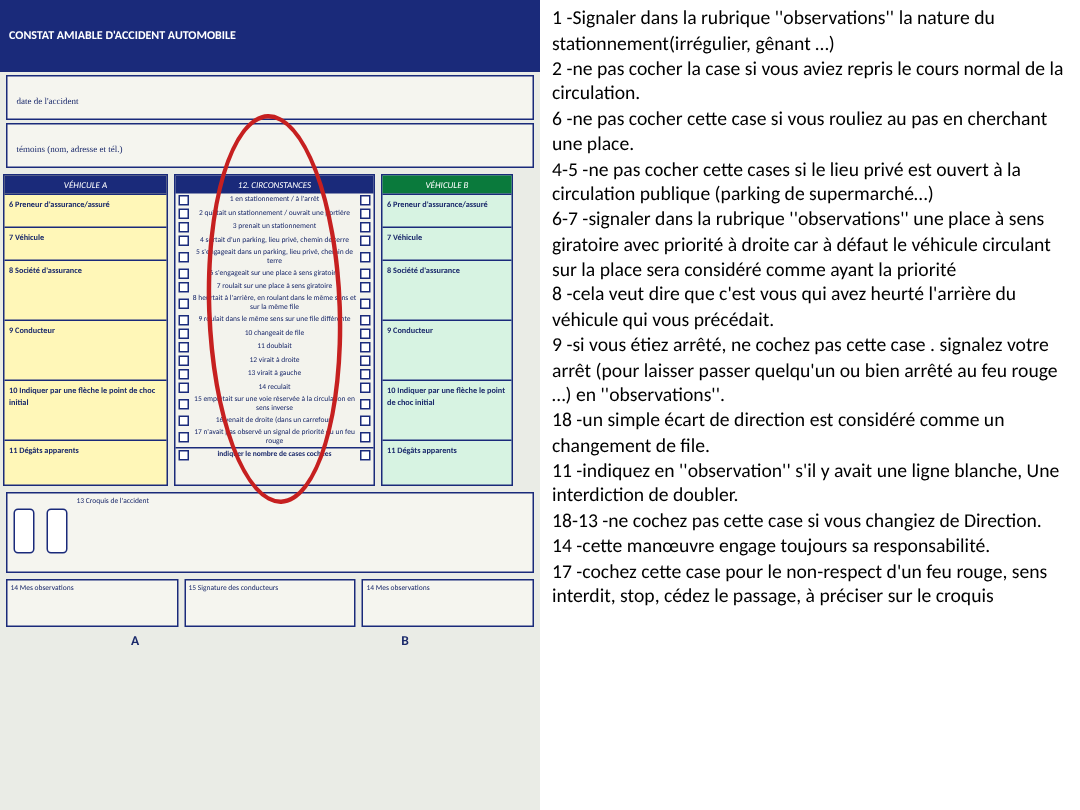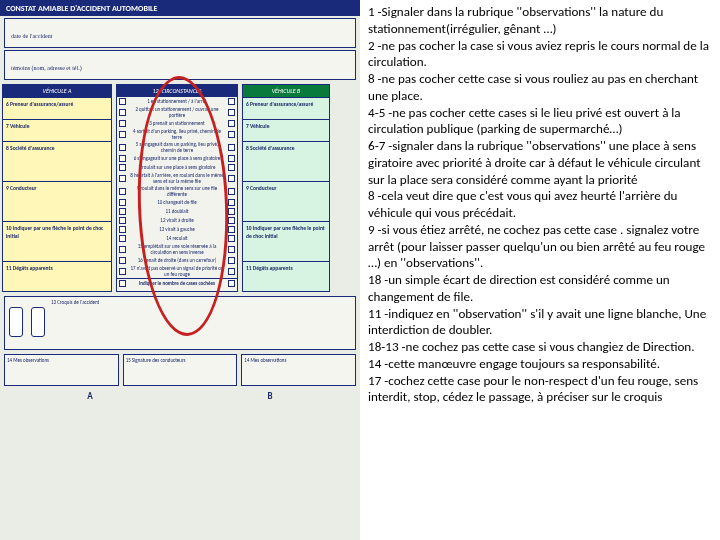--- a/index.html
+++ b/index.html
@@ -16,21 +16,21 @@
     width: 360px;
     height: 540px;
     position: relative;
     background: #eaece6;
     font-size: 6px;
     color: #1b2a6b;
   }
   .form-header {
     background: #1a2a7a;
     color: #fff;
-    padding: 3px 6px;
+    padding: 19px 6px;
     font-size: 8px;
     font-weight: bold;
   }
   .subhead {
     padding: 14px 6px;
     font-size: 6px;
     border: 1px solid #1a2a7a;
     margin: 2px 4px 0 4px;
     background: #f5f5ef;
     height: 14px;
@@ -39,21 +39,21 @@
   .split {
     display: flex;
     gap: 0;
     margin-top: 4px;
   }
   .vehA, .circ, .vehB {
     border: 1px solid #1a2a7a;
     margin: 0 2px;
   }
   .vehA { width: 110px; background: #fff7b8; }
-  .circ { width: 122px; background: #f3f3ed; position: relative; }
+  .circ { width: 134px; background: #f3f3ed; position: relative; }
   .vehB { width: 88px; background: #d7f3e2; }
   .colhdr {
     background: #1a2a7a;
     color: #fff;
     font-size: 6px;
     text-align: center;
     padding: 2px 0;
     font-style: italic;
   }
   .colhdr.green { background: #0a7a3c; }
@@ -284,21 +284,21 @@
 
   <div class="footerAB">
     <span>A</span>
     <span>B</span>
   </div>
 </div>
 
 <div class="right" id="notes">
     <p class="item">1 -Signaler dans la rubrique ''observations'' la nature du stationnement(irrégulier, gênant …)</p>
     <p class="item">2 -ne pas cocher la case si vous aviez repris le cours normal de la circulation.</p>
-    <p class="item">8 -ne pas cocher cette case si vous rouliez au pas en cherchant une place.</p>
+    <p class="item">6 -ne pas cocher cette case si vous rouliez au pas en cherchant une place.</p>
     <p class="item">4-5 -ne pas cocher cette cases si le lieu privé est ouvert à la circulation publique (parking de supermarché…)</p>
     <p class="item">6-7 -signaler dans la rubrique ''observations'' une place à sens giratoire avec priorité à droite car à défaut le véhicule circulant sur la place sera considéré comme ayant la priorité</p>
     <p class="item">8 -cela veut dire que c'est vous qui avez heurté l'arrière du véhicule qui vous précédait.</p>
     <p class="item">9 -si vous étiez arrêté, ne cochez pas cette case . signalez votre arrêt (pour laisser passer quelqu'un ou bien arrêté au feu rouge …) en ''observations''.</p>
     <p class="item">18 -un simple écart de direction est considéré comme un changement de file.</p>
     <p class="item">11 -indiquez en ''observation'' s'il y avait une ligne blanche, Une interdiction de doubler.</p>
     <p class="item">18-13 -ne cochez pas cette case si vous changiez de Direction.</p>
     <p class="item">14 -cette manœuvre engage toujours sa responsabilité.</p>
     <p class="item">17 -cochez cette case pour le non-respect d'un feu rouge, sens interdit, stop, cédez le passage, à préciser sur le croquis</p>
   </div>

